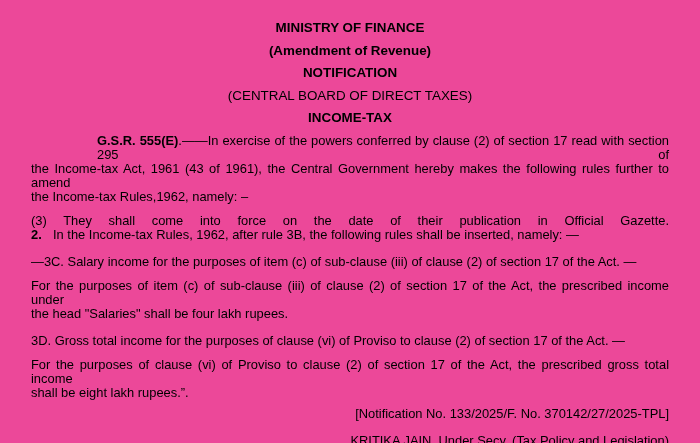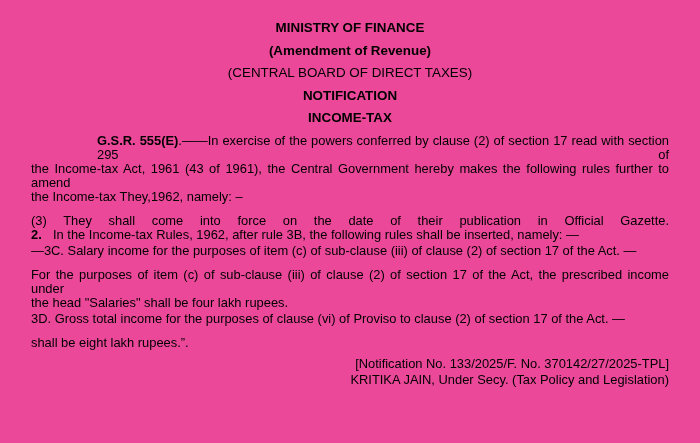--- a/index.html
+++ b/index.html
@@ -15,63 +15,64 @@
     overflow: hidden;
   }
   .hdr-line { text-align: center; line-height: 22.6px; font-size: 13.4px; }
   .b { font-weight: 700; }
   .bl { line-height: 14px; }
   .stretch { text-align: justify; text-align-last: justify; }
   .indent { padding-left: 66px; }
   .num { display: inline-block; width: 22px; font-weight: 700; }
   .mt3  { margin-top: 4px; }
   .mt7  { margin-top: 7px; }
-  .mt9  { margin-top: 2px; }
+  .mt9  { margin-top: 13px; }
   .mt10 { margin-top: 10px; }
   .right { text-align: right; line-height: 14px; }
 </style>
 </head>
 <body>
 
 <div class="page">
 
   <div>
     <div class="hdr-line b">MINISTRY OF FINANCE</div>
     <div class="hdr-line b">(Amendment of Revenue)</div>
+    <div class="hdr-line b">NOTIFICATION</div>
     <div class="hdr-line">(CENTRAL BOARD OF DIRECT TAXES)</div>
-    <div class="hdr-line b">NOTIFICATION</div>
     <div class="hdr-line b">INCOME-TAX</div>
   </div>
 
   <div class="mt3">
     <div class="bl stretch indent">
       <span class="b">G.S.R. 555(E)</span><span>.——In exercise of the powers conferred by clause (2) of section 17 read with section 295 of</span>
     </div>
     <div class="bl stretch">the Income-tax Act, 1961 (43 of 1961), the Central Government hereby makes the following rules further to amend</div>
-    <div class="bl">the Income-tax They,1962, namely: –</div>
+    <div class="bl">the Income-tax Rules,1962, namely: –</div>
   </div>
 
 
   <div class="mt10">
     <div class="bl stretch">(3) They shall come into force on the date of their publication in Official Gazette.</div>
     <div class="bl">
       <span class="num">2.</span><span>In the Income-tax Rules, 1962, after rule 3B, the following rules shall be inserted, namely: —</span>
     </div>
   </div>
 
   <div class="bl mt9">—3C. Salary income for the purposes of item (c) of sub-clause (iii) of clause (2) of section 17 of the Act. —</div>
 
   <div class="mt10">
     <div class="bl stretch">For the purposes of item (c) of sub-clause (iii) of clause (2) of section 17 of the Act, the prescribed income under</div>
     <div class="bl">the head "Salaries" shall be four lakh rupees.</div>
   </div>
 
   <div class="bl mt9">3D. Gross total income for the purposes of clause (vi) of Proviso to clause (2) of section 17 of the Act. —</div>
 
   <div class="mt10">
+    <div class="bl stretch">For the purposes of clause (vi) of Proviso to clause (2) of section 17 of the Act, the prescribed gross total income</div>
     <div class="bl">shall be eight lakh rupees.”.</div>
   </div>
 
   <div>
     <div class="right mt7">[Notification No. 133/2025/F. No. 370142/27/2025-TPL]</div>
     <div class="right mt9">KRITIKA JAIN, Under Secy. (Tax Policy and Legislation)</div>
   </div>
 
 </div>
 

